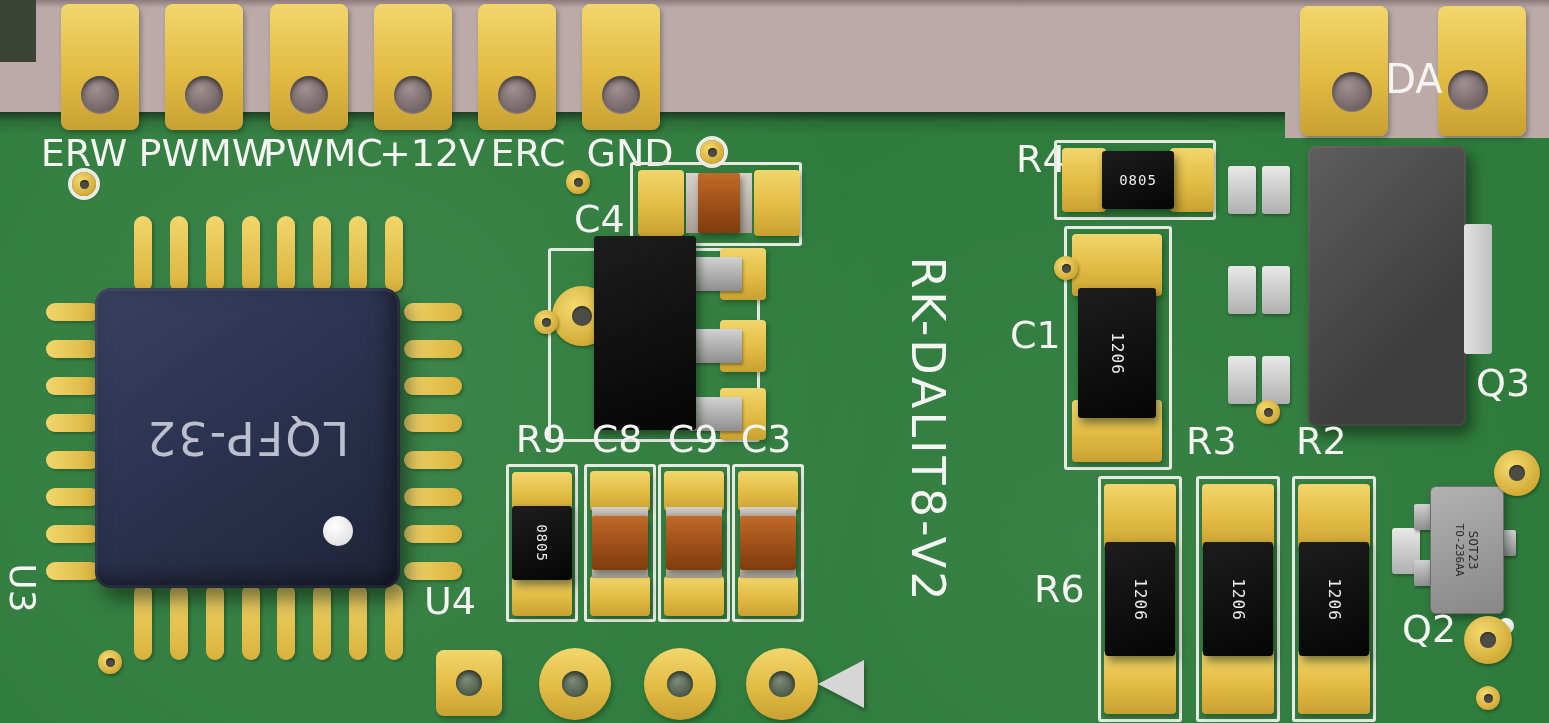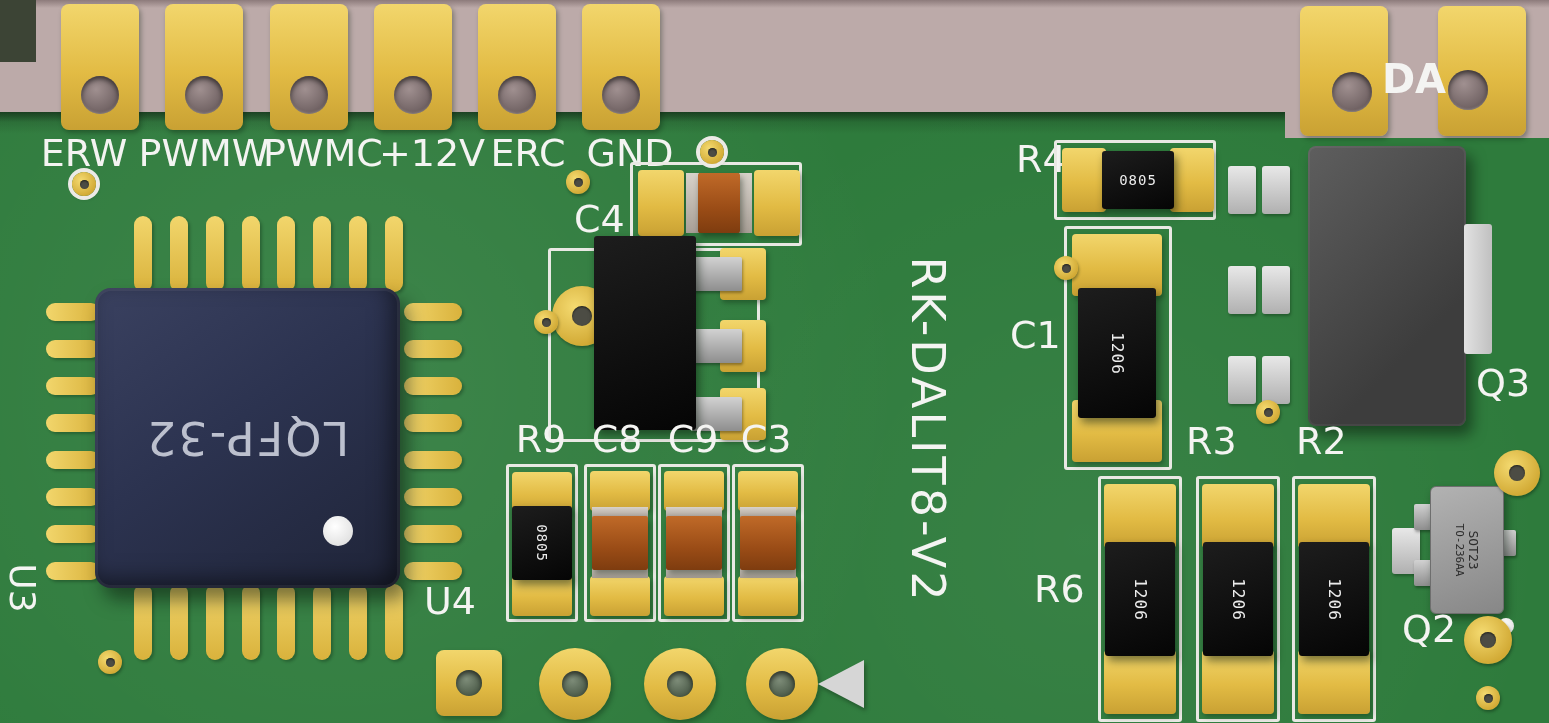--- a/index.html
+++ b/index.html
@@ -95,21 +95,21 @@
   <span class="silk cnt" style="left:432px;top:134px;">+12V</span>
   <span class="silk cnt" style="left:528px;top:134px;">ERC</span>
   <span class="silk cnt" style="left:630px;top:134px;">GND</span>
 
   <div class="abs gold" style="left:1300px;top:6px;width:88px;height:130px;">
     <div class="abs hole" style="left:32px;top:66px;width:40px;height:40px;"></div>
     </div>
   <div class="abs gold" style="left:1438px;top:6px;width:88px;height:130px;">
     <div class="abs hole" style="left:10px;top:64px;width:40px;height:40px;"></div>
     </div>
-  <span class="silk cnt" style="left:1414px;top:58px;font-size:40px;font-weight:bold;">DA</span>
+  <span class="silk cnt" style="left:1414px;top:58px;font-size:40px;">DA</span>
 
   <div class="abs pinv" style="left:134px;top:216px;width:18px;height:76px;"></div>
   <div class="abs pinv" style="left:170px;top:216px;width:18px;height:76px;"></div>
   <div class="abs pinv" style="left:206px;top:216px;width:18px;height:76px;"></div>
   <div class="abs pinv" style="left:242px;top:216px;width:18px;height:76px;"></div>
   <div class="abs pinv" style="left:277px;top:216px;width:18px;height:76px;"></div>
   <div class="abs pinv" style="left:313px;top:216px;width:18px;height:76px;"></div>
   <div class="abs pinv" style="left:349px;top:216px;width:18px;height:76px;"></div>
   <div class="abs pinv" style="left:385px;top:216px;width:18px;height:76px;"></div>
 

